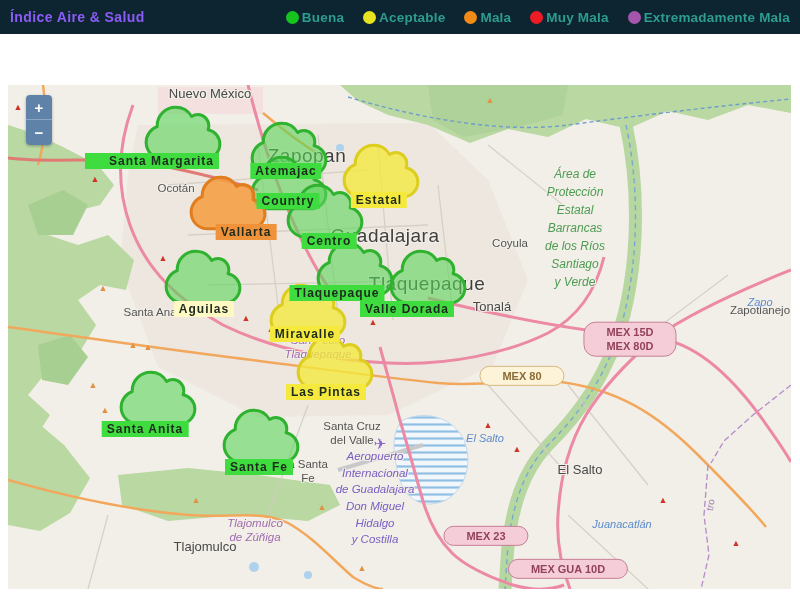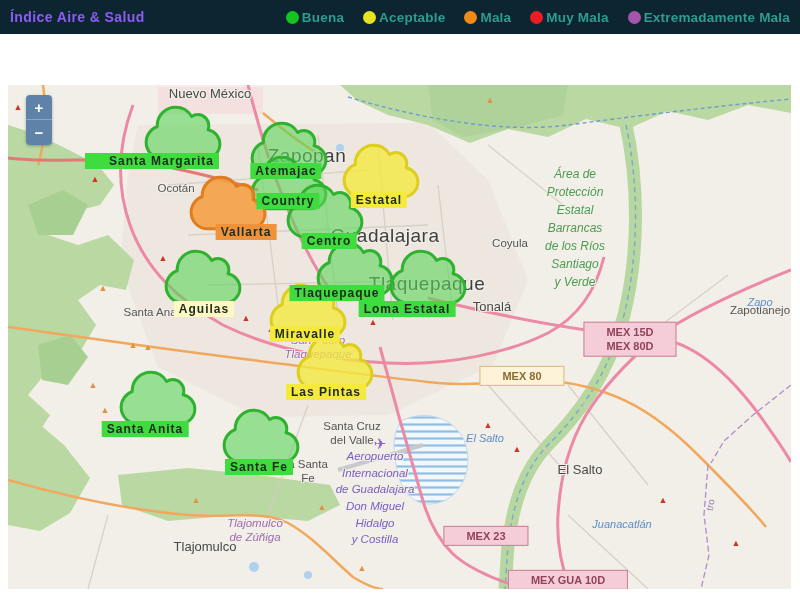--- a/index.html
+++ b/index.html
@@ -32,21 +32,21 @@
   .k-muni{font-size:11.5px;color:#a06cae;font-style:italic;}
   .k-water{font-size:11px;color:#5d8ccc;font-style:italic;}
   .k-protected{font-size:12px;color:#4d9b52;font-style:italic;line-height:1.5;}
   .k-airport{font-size:11.5px;color:#7a5ec2;font-style:italic;line-height:1.45;}
   .k-boundary{font-size:10px;color:#9a7fb5;transform:translate(-50%,-50%) rotate(-80deg);}
   .airport-glyph{position:absolute;transform:translate(-50%,-50%);color:#8a63c9;font-size:15px;z-index:5;}
   
   .peak{position:absolute;transform:translate(-50%,-50%);font-size:9px;z-index:4;pointer-events:none;}
   
   .badge{position:absolute;transform:translate(-50%,-50%);white-space:pre-line;text-align:center;
-    font-size:11px;font-weight:700;border-radius:0;padding:2px 22px;line-height:1.3;z-index:8;}
+    font-size:11px;font-weight:700;border-radius:12px;padding:2px 22px;line-height:1.3;z-index:8;}
   .b-toll{background:#f5cdd8;border:1px solid #c77f95;color:#93425c;}
   .b-federal{background:#fdf3d8;border:1px solid #d7b87c;color:#8a6b35;}
   
   .cloud{position:absolute;transform:translate(-50%,-55%);z-index:20;cursor:pointer;overflow:visible;}
   .station-label{position:absolute;transform:translate(-50%,-50%);z-index:25;cursor:pointer;
     font-size:12px;font-weight:700;letter-spacing:1px;color:#1d2a1d;padding:1px 5px;white-space:nowrap;}
 </style>
 </head>
 <body>
 
@@ -206,21 +206,21 @@
     <div class="peak" style="color: rgb(225, 145, 63); left: 140px; top: 262px;">▲</div>
     <div class="peak" style="color: rgb(225, 145, 63); left: 85px; top: 300px;">▲</div>
     <div class="peak" style="color: rgb(225, 145, 63); left: 97px; top: 325px;">▲</div>
     <div class="peak" style="color: rgb(225, 145, 63); left: 188px; top: 415px;">▲</div>
     <div class="peak" style="color: rgb(225, 145, 63); left: 314px; top: 422px;">▲</div>
     <div class="peak" style="color: rgb(225, 145, 63); left: 354px; top: 483px;">▲</div>
     <div class="badge b-toll" style="left: 622px; top: 254px;">MEX 15D
 MEX 80D</div>
     <div class="badge b-federal" style="left: 514px; top: 291px;">MEX 80</div>
     <div class="badge b-toll" style="left: 440px; top: 451px; margin-left: 38px;">MEX 23</div>
-    <div class="badge b-toll" style="left: 560px; top: 495px;">MEX GUA 10D</div>
+    <div class="badge b-toll" style="left: 560px; top: 484px;">MEX GUA 10D</div>
     <div class="station">
     <svg class="cloud" width="74" height="59" viewBox="0 0 640 512" style="left: 175px; top: 51px;">
       <path d="M0 336c0 79.5 64.5 144 144 144l368 0c70.7 0 128-57.3 128-128c0-61.9-44-113.6-102.4-125.4c4.1-10.7 6.4-22.4 6.4-34.6c0-53-43-96-96-96c-19.7 0-38.1 6-53.3 16.2C367 64.2 315.3 32 256 32C167.6 32 96 103.6 96 192c0 2.7 .1 5.4 .2 8.1C40.2 219.8 0 273.2 0 336z" stroke-width="26" stroke-linejoin="round" fill="#5ad65a" fill-opacity="0.6" stroke="#2fb22f"></path>
     </svg>
     <div class="station-label" style="left: 144px; top: 76px; background: rgb(63, 220, 63); padding-left: 24px;">Santa Margarita</div>
   </div>
     <div class="station">
     <svg class="cloud" width="74" height="59" viewBox="0 0 640 512" style="left: 281px; top: 67px;">
       <path d="M0 336c0 79.5 64.5 144 144 144l368 0c70.7 0 128-57.3 128-128c0-61.9-44-113.6-102.4-125.4c4.1-10.7 6.4-22.4 6.4-34.6c0-53-43-96-96-96c-19.7 0-38.1 6-53.3 16.2C367 64.2 315.3 32 256 32C167.6 32 96 103.6 96 192c0 2.7 .1 5.4 .2 8.1C40.2 219.8 0 273.2 0 336z" stroke-width="26" stroke-linejoin="round" fill="#5ad65a" fill-opacity="0.6" stroke="#2fb22f"></path>
     </svg>
@@ -253,21 +253,21 @@
     <div class="station">
     <svg class="cloud" width="74" height="59" viewBox="0 0 640 512" style="left: 347px; top: 187px;">
       <path d="M0 336c0 79.5 64.5 144 144 144l368 0c70.7 0 128-57.3 128-128c0-61.9-44-113.6-102.4-125.4c4.1-10.7 6.4-22.4 6.4-34.6c0-53-43-96-96-96c-19.7 0-38.1 6-53.3 16.2C367 64.2 315.3 32 256 32C167.6 32 96 103.6 96 192c0 2.7 .1 5.4 .2 8.1C40.2 219.8 0 273.2 0 336z" stroke-width="26" stroke-linejoin="round" fill="#5ad65a" fill-opacity="0.6" stroke="#2fb22f"></path>
     </svg>
     <div class="station-label" style="left: 329px; top: 208px; background: rgb(63, 220, 63);">Tlaquepaque</div>
   </div>
     <div class="station">
     <svg class="cloud" width="74" height="59" viewBox="0 0 640 512" style="left: 420px; top: 195px;">
       <path d="M0 336c0 79.5 64.5 144 144 144l368 0c70.7 0 128-57.3 128-128c0-61.9-44-113.6-102.4-125.4c4.1-10.7 6.4-22.4 6.4-34.6c0-53-43-96-96-96c-19.7 0-38.1 6-53.3 16.2C367 64.2 315.3 32 256 32C167.6 32 96 103.6 96 192c0 2.7 .1 5.4 .2 8.1C40.2 219.8 0 273.2 0 336z" stroke-width="26" stroke-linejoin="round" fill="#5ad65a" fill-opacity="0.6" stroke="#2fb22f"></path>
     </svg>
-    <div class="station-label" style="left: 399px; top: 224px; background: rgb(63, 220, 63);">Loma Estatal</div>
+    <div class="station-label" style="left: 399px; top: 224px; background: rgb(63, 220, 63);">Valle Dorada</div>
   </div>
     <div class="station">
     <svg class="cloud" width="74" height="59" viewBox="0 0 640 512" style="left: 195px; top: 195px;">
       <path d="M0 336c0 79.5 64.5 144 144 144l368 0c70.7 0 128-57.3 128-128c0-61.9-44-113.6-102.4-125.4c4.1-10.7 6.4-22.4 6.4-34.6c0-53-43-96-96-96c-19.7 0-38.1 6-53.3 16.2C367 64.2 315.3 32 256 32C167.6 32 96 103.6 96 192c0 2.7 .1 5.4 .2 8.1C40.2 219.8 0 273.2 0 336z" stroke-width="26" stroke-linejoin="round" fill="#5ad65a" fill-opacity="0.6" stroke="#2fb22f"></path>
     </svg>
     <div class="station-label" style="left: 196px; top: 224px; background: #fef9c3;">Aguilas</div>
   </div>
     <div class="station">
     <svg class="cloud" width="74" height="59" viewBox="0 0 640 512" style="left: 300px; top: 229px;">
       <path d="M0 336c0 79.5 64.5 144 144 144l368 0c70.7 0 128-57.3 128-128c0-61.9-44-113.6-102.4-125.4c4.1-10.7 6.4-22.4 6.4-34.6c0-53-43-96-96-96c-19.7 0-38.1 6-53.3 16.2C367 64.2 315.3 32 256 32C167.6 32 96 103.6 96 192c0 2.7 .1 5.4 .2 8.1C40.2 219.8 0 273.2 0 336z" stroke-width="26" stroke-linejoin="round" fill="#f4e93c" fill-opacity="0.78" stroke="#ddcd1e"></path>

